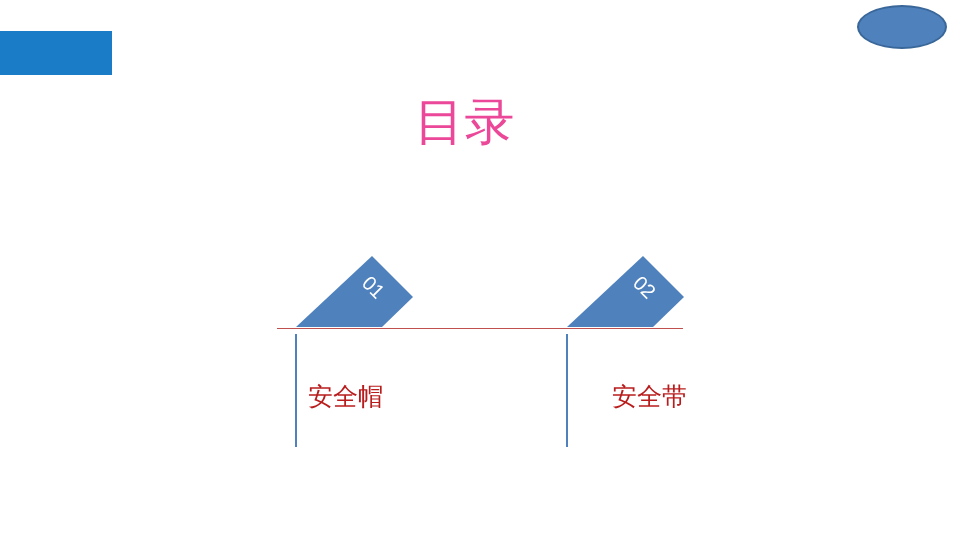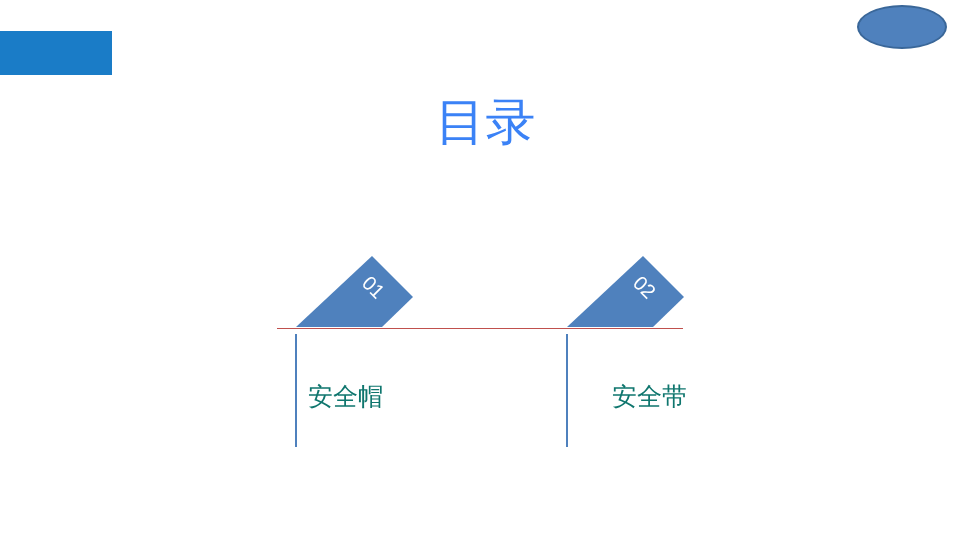--- a/index.html
+++ b/index.html
@@ -2,28 +2,28 @@
 <html><head>
   <meta charset="utf-8">
   <style>
     html, body { margin:0; padding:0; }
     body { width:960px; height:540px; background:#ffffff; position:relative; overflow:hidden;
            font-family:"DejaVu Sans", sans-serif; }
     .top-bar { position:absolute; left:0; top:31px; width:112px; height:44px; background:#1a7cc7; }
     .ellipse { position:absolute; left:857px; top:5px; width:90px; height:44px; border-radius:50%;
                background:#4f81bd; border:2px solid #3a6799; box-sizing:border-box; }
     .title { position:absolute; left:0; width:929px; top:92px; text-align:center; font-size:50px;
-             color:#3b82f6; line-height:60px;padding-left:21px; }
+             color:#ec4899; line-height:60px; }
     .divider { position:absolute; left:277px; top:328px; width:406px; height:1px; background:#c0504d; }
     .tag { position:absolute; top:254px; width:120px; height:75px; }
     .tag svg { position:absolute; left:0; top:0; }
     .tag-num { position:absolute; color:#fff; font-size:20px; transform:rotate(45deg);
                font-family:"Liberation Sans", sans-serif; }
     .vbar { position:absolute; top:334px; width:2px; height:113px; background:#4f81bd; }
-    .item-label { position:absolute; top:381px; font-size:25px; color:#0f766e; line-height:32px; }
+    .item-label { position:absolute; top:381px; font-size:25px; color:#b91c1c; line-height:32px; }
   </style>
 </head>
 <body>
 
 <div class="top-bar"></div>
 <div class="ellipse"></div>
 
 <div class="title">目录</div>
 
 <div class="divider"></div>

